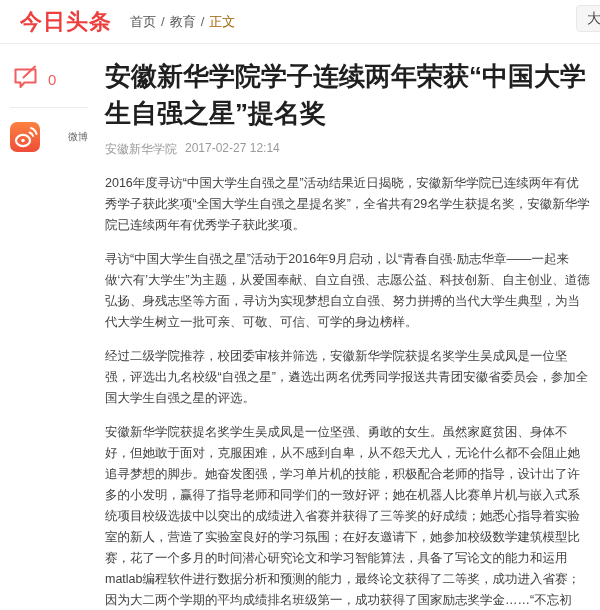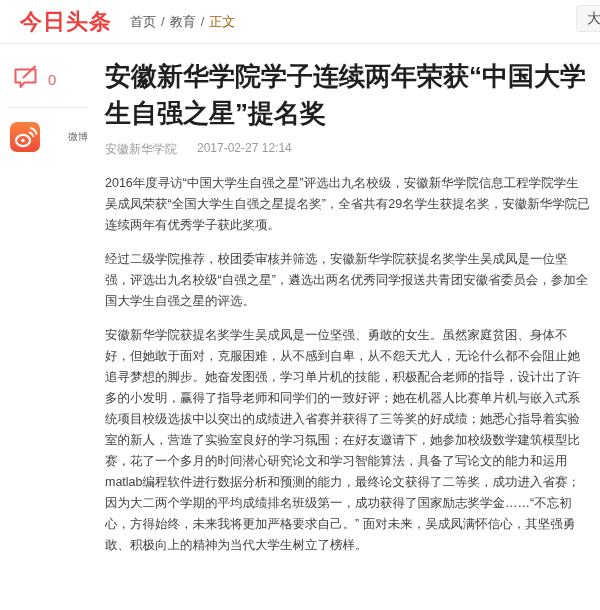--- a/index.html
+++ b/index.html
@@ -82,21 +82,21 @@
     margin-top: 14px;
     font-size: 26px;
     font-weight: 700;
     color: #1f1f1f;
     line-height: 37px;
   }
   .byline {
     margin-top: 9px;
     font-size: 12px;
     color: #9a9a9a;
-    display: flex; gap: 20px;
+    display: flex; gap: 8px;
   }
   .content p {
     font-size: 12.5px;
     line-height: 21px;
     color: #3f3f3f;
     margin-top: 13px;
   }
   .content p:first-of-type { margin-top: 15px; }
 </style>
 </head>
@@ -145,19 +145,20 @@
 
 
     </aside>
 
     <article class="content">
       <h1 class="article-title">安徽新华学院学子连续两年荣获“中国大学生自强之星”提名奖</h1>
       <div class="byline">
         <span>安徽新华学院</span>
         <span>2017-02-27 12:14</span>
       </div>
-      <p>2016年度寻访“中国大学生自强之星”评选出九名校级，安徽新华学院信息工程学院学生吴成凤荣获“全国大学生自强之星提名奖”，全省共有29名学生获提名奖，安徽新华学院已连续两年有优秀学子获此奖项。</p>
+      <p>2016年度寻访“中国大学生自强之星”活动结果近日揭晓，安徽新华学院已连续两年有优秀学子获此奖项“全国大学生自强之星提名奖”，全省共有29名学生获提名奖，安徽新华学院已连续两年有优秀学子获此奖项。</p>
+      <p>寻访“中国大学生自强之星”活动于2016年9月启动，以“青春自强·励志华章——一起来做‘六有’大学生”为主题，从爱国奉献、自立自强、志愿公益、科技创新、自主创业、道德弘扬、身残志坚等方面，寻访为实现梦想自立自强、努力拼搏的当代大学生典型，为当代大学生树立一批可亲、可敬、可信、可学的身边榜样。</p>
       <p>经过二级学院推荐，校团委审核并筛选，安徽新华学院获提名奖学生吴成凤是一位坚强，评选出九名校级“自强之星”，遴选出两名优秀同学报送共青团安徽省委员会，参加全国大学生自强之星的评选。</p>
       <p>安徽新华学院获提名奖学生吴成凤是一位坚强、勇敢的女生。虽然家庭贫困、身体不好，但她敢于面对，克服困难，从不感到自卑，从不怨天尤人，无论什么都不会阻止她追寻梦想的脚步。她奋发图强，学习单片机的技能，积极配合老师的指导，设计出了许多的小发明，赢得了指导老师和同学们的一致好评；她在机器人比赛单片机与嵌入式系统项目校级选拔中以突出的成绩进入省赛并获得了三等奖的好成绩；她悉心指导着实验室的新人，营造了实验室良好的学习氛围；在好友邀请下，她参加校级数学建筑模型比赛，花了一个多月的时间潜心研究论文和学习智能算法，具备了写论文的能力和运用matlab编程软件进行数据分析和预测的能力，最终论文获得了二等奖，成功进入省赛；因为大二两个学期的平均成绩排名班级第一，成功获得了国家励志奖学金……“不忘初心，方得始终，未来我将更加严格要求自己。” 面对未来，吴成凤满怀信心，其坚强勇敢、积极向上的精神为当代大学生树立了榜样。</p>
     </article>
 
   </div>
 </div>
 
 </body></html>

